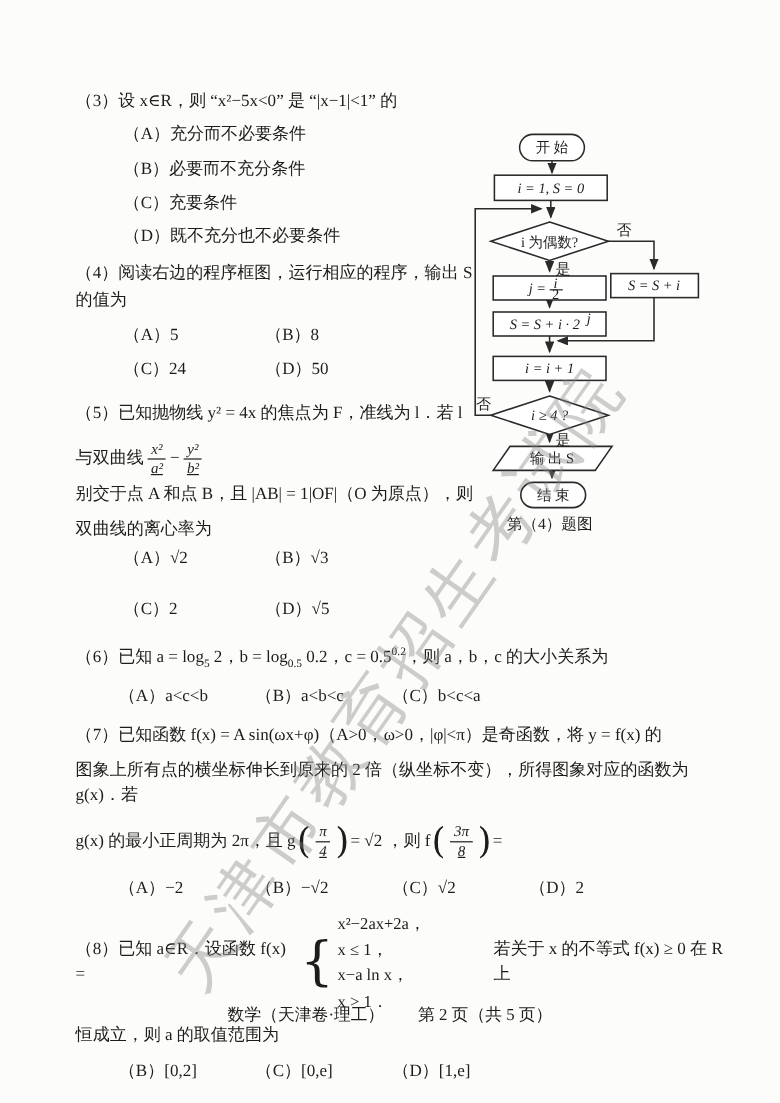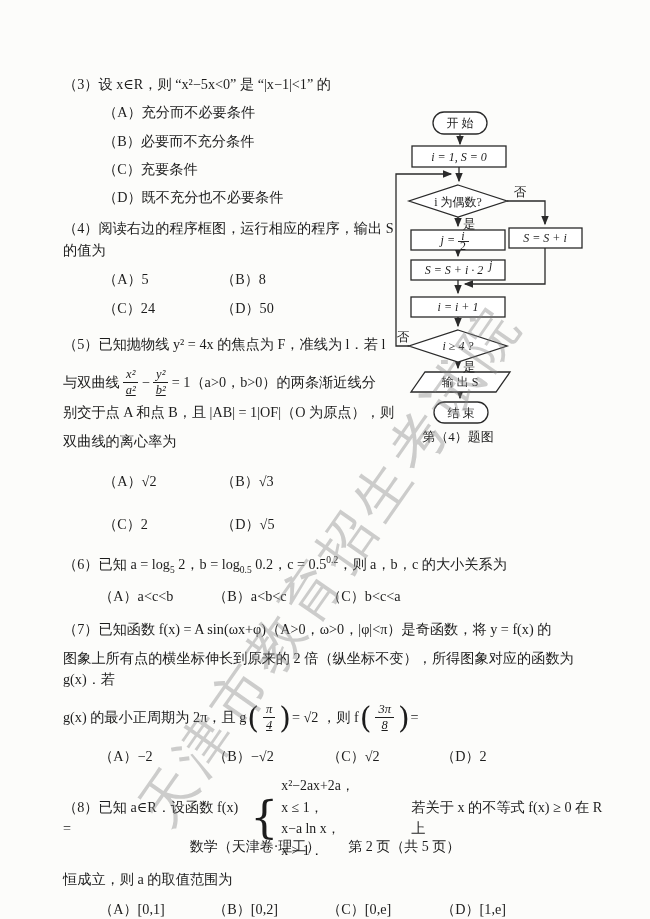--- a/index.html
+++ b/index.html
@@ -88,25 +88,24 @@
         <span>与双曲线</span>
         <span class="frac">
           <span class="fnum">x²</span>
           <span class="fden">a²</span>
         </span>
         <span>−</span>
         <span class="frac">
           <span class="fnum">y²</span>
           <span class="fden">b²</span>
         </span>
-        <span>= 1（a&gt;0，b&gt;0）的两条渐近线分</span>
       </div>
       <p>别交于点 A 和点 B，且 |AB| = 1|OF|（O 为原点），则</p>
       <p style="margin-top:8px;">双曲线的离心率为</p>
-      <div class="optrow2" style="margin-top:18px;">
+      <div class="optrow2" style="margin-top:2px;">
         <p class="o">（A）√2</p>
         <p class="o">（B）√3</p>
       </div>
       <div class="optrow2 gapbig">
         <p class="o">（C）2</p>
         <p class="o">（D）√5</p>
       </div>
     </section>
 
     <section style="margin-top:18px;">
@@ -159,21 +158,20 @@
           </span>
           <span class="case-row">
             <span class="case-expr">x−a ln x，</span>
             <span>x &gt; 1．</span>
           </span>
         </span>
         <span class="post-gap">若关于 x 的不等式 f(x) ≥ 0 在 R 上</span>
       </div>
       <p style="margin-top:8px;">恒成立，则 a 的取值范围为</p>
       <div class="optrow4">
-        <p class="o">（A）[0,1]</p>
         <p class="o">（B）[0,2]</p>
         <p class="o">（C）[0,e]</p>
         <p class="o">（D）[1,e]</p>
       </div>
     </section>
 
   </div>
 
   <svg class="flowchart" width="255" height="348" viewBox="0 0 255 348">
     <defs>

